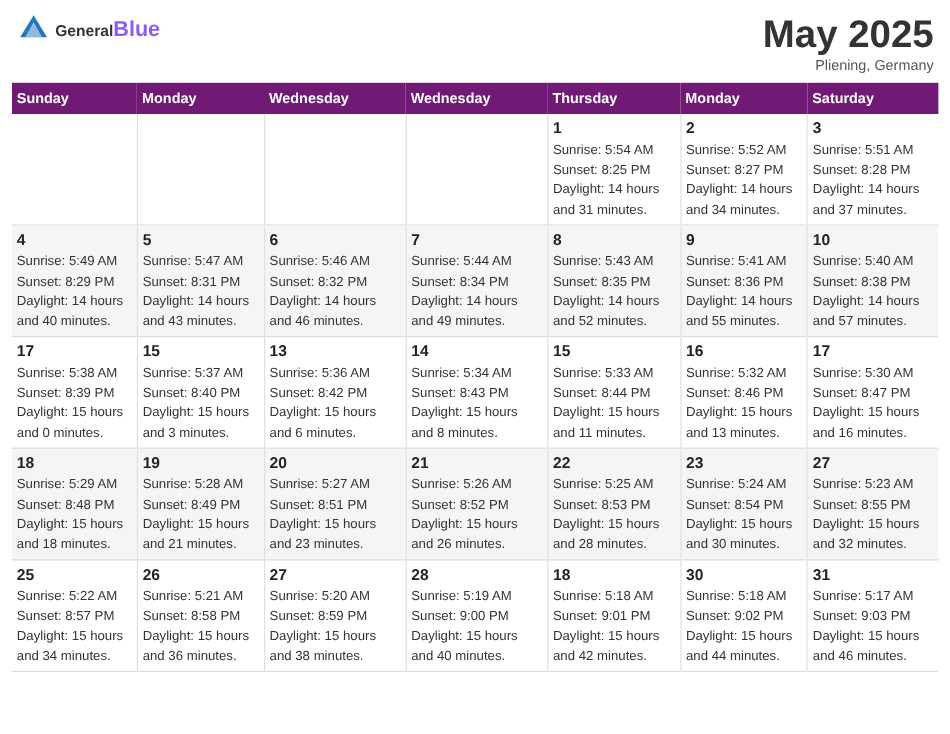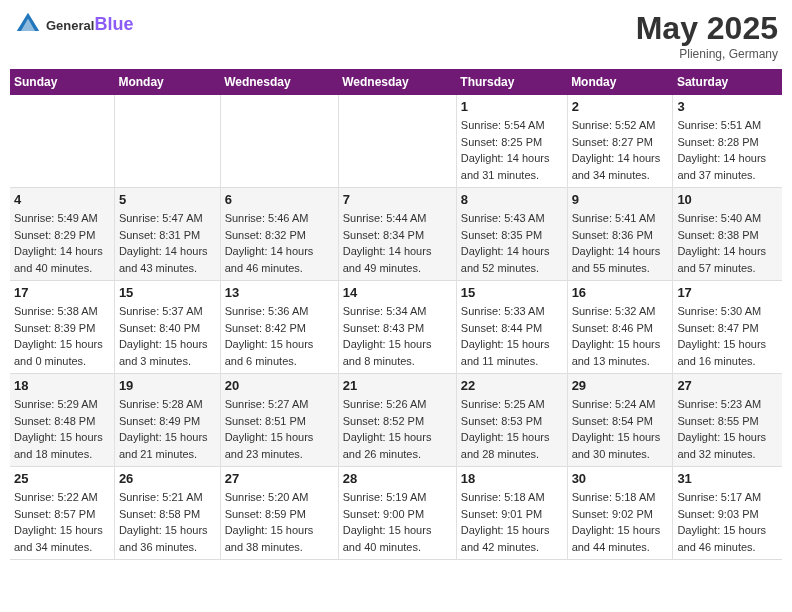--- a/index.html
+++ b/index.html
@@ -223,21 +223,21 @@
         </td>
         <td>
           <div class="day-number">21</div>
           <div class="day-info">Sunrise: 5:26 AM<br>Sunset: 8:52 PM<br>Daylight: 15 hours and 26 minutes.</div>
         </td>
         <td>
           <div class="day-number">22</div>
           <div class="day-info">Sunrise: 5:25 AM<br>Sunset: 8:53 PM<br>Daylight: 15 hours and 28 minutes.</div>
         </td>
         <td>
-          <div class="day-number">29</div>
+          <div class="day-number">23</div>
           <div class="day-info">Sunrise: 5:24 AM<br>Sunset: 8:54 PM<br>Daylight: 15 hours and 30 minutes.</div>
         </td>
         <td>
           <div class="day-number">27</div>
           <div class="day-info">Sunrise: 5:23 AM<br>Sunset: 8:55 PM<br>Daylight: 15 hours and 32 minutes.</div>
         </td>
       </tr>
       <tr>
         <td>
           <div class="day-number">25</div>

